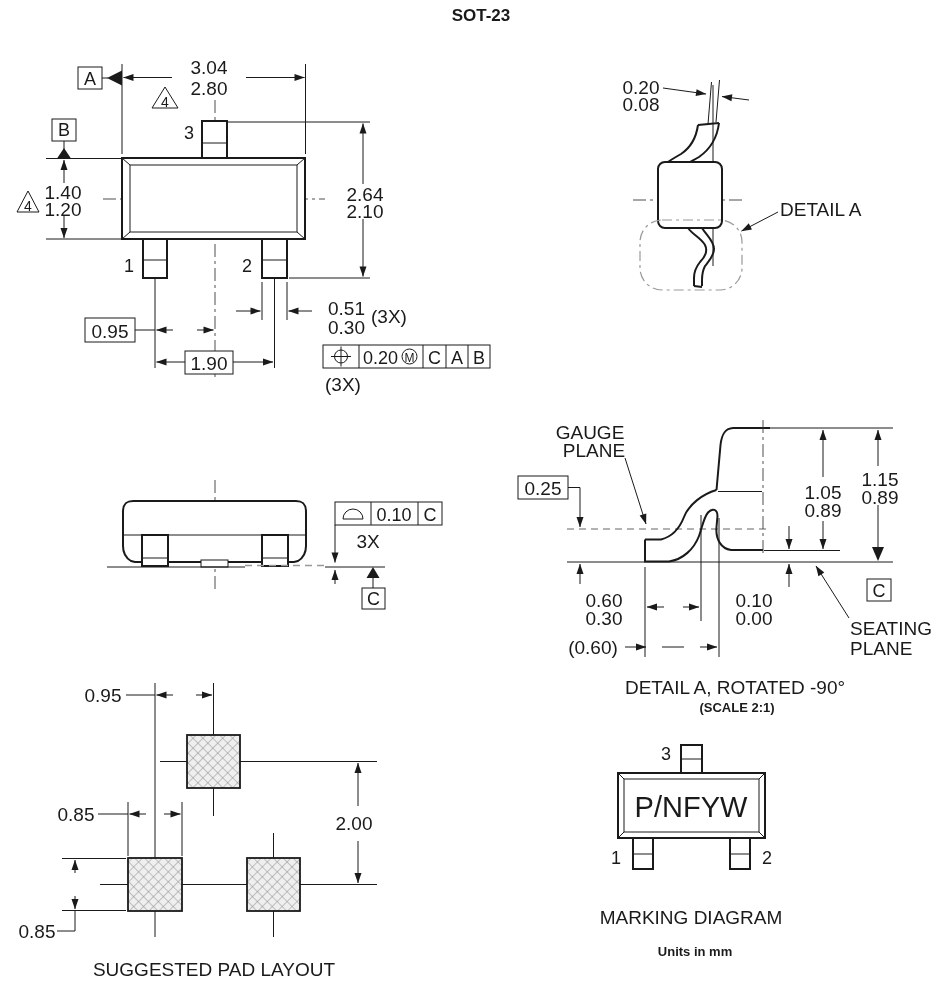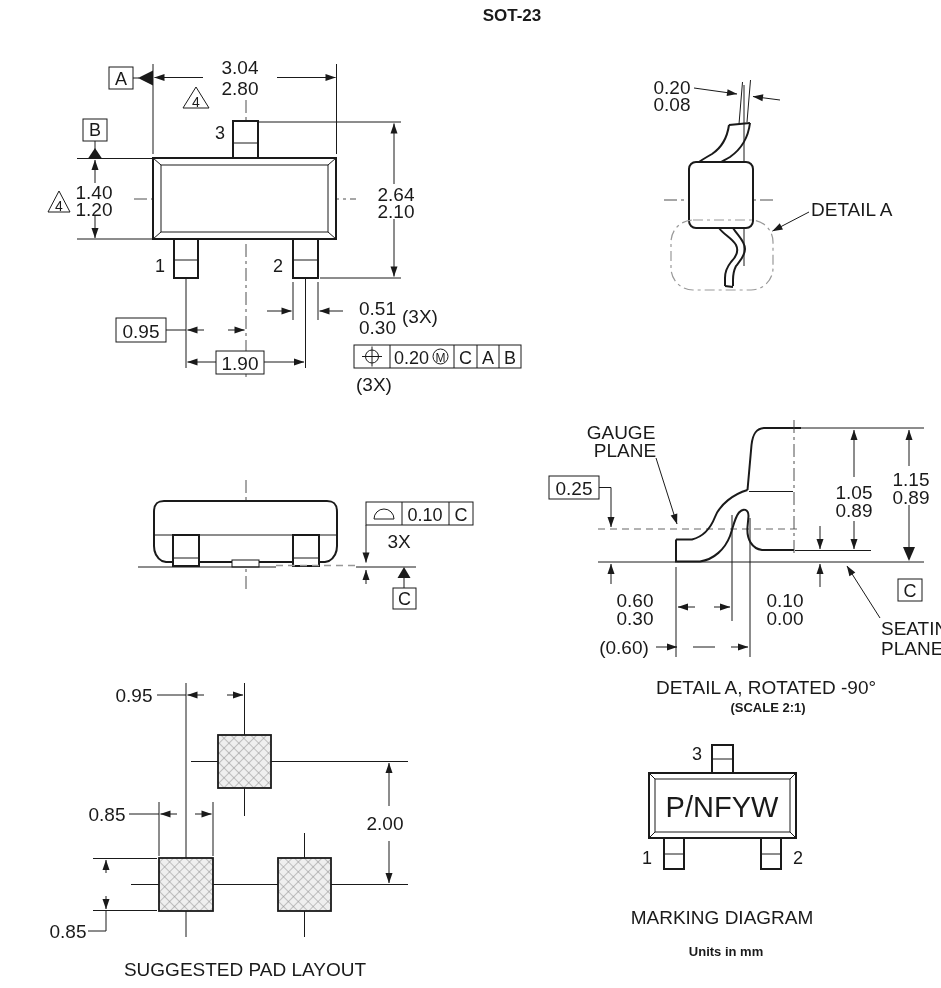--- a/index.html
+++ b/index.html
@@ -1,16 +1,16 @@
 <!DOCTYPE html>
 <html><head>
 <meta charset="utf-8">
 <style>
   html,body{margin:0;padding:0;background:#fff;}
-  .stage{position:relative;width:820px;height:988px;background:#fff;font-family:"Liberation Sans",sans-serif;padding-left:31px;}
+  .stage{position:relative;width:820px;height:988px;background:#fff;font-family:"Liberation Sans",sans-serif;}
   svg{display:block;}
   text{font-family:"Liberation Sans",sans-serif;fill:#1a1a1a;}
   .dt{font-size:19px;}
   .dt2{font-size:18px;}
   .lbl{font-size:18px;}
   .ttl{font-size:19px;}
   .big{font-size:29px;}
   .sub{font-size:13px;}
   .bold{font-weight:bold;}
   .mid{text-anchor:middle;}

